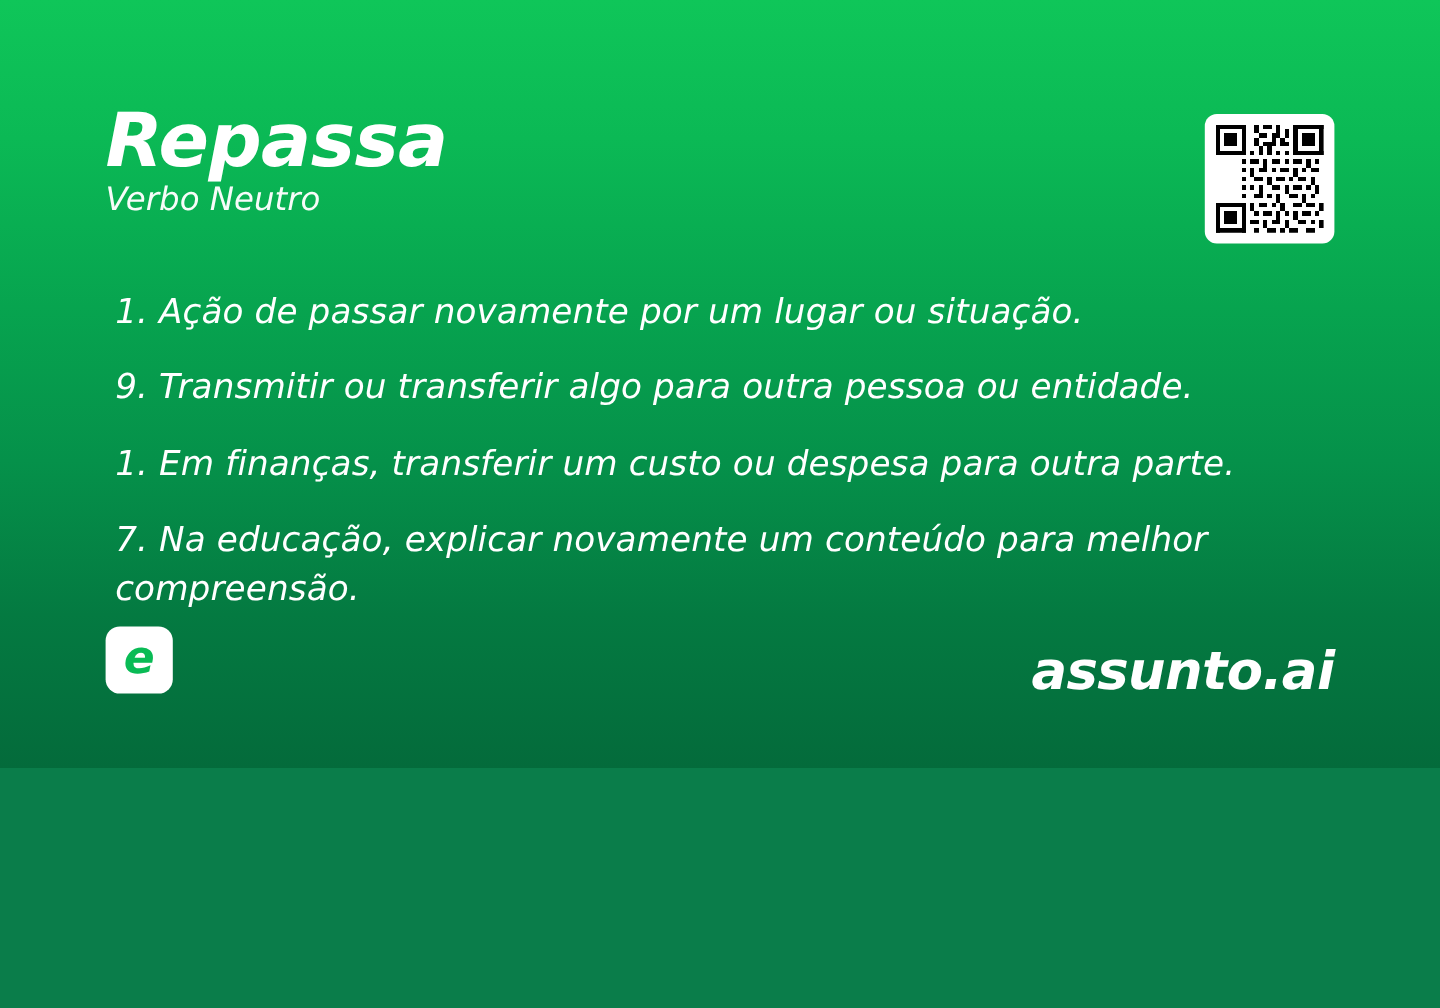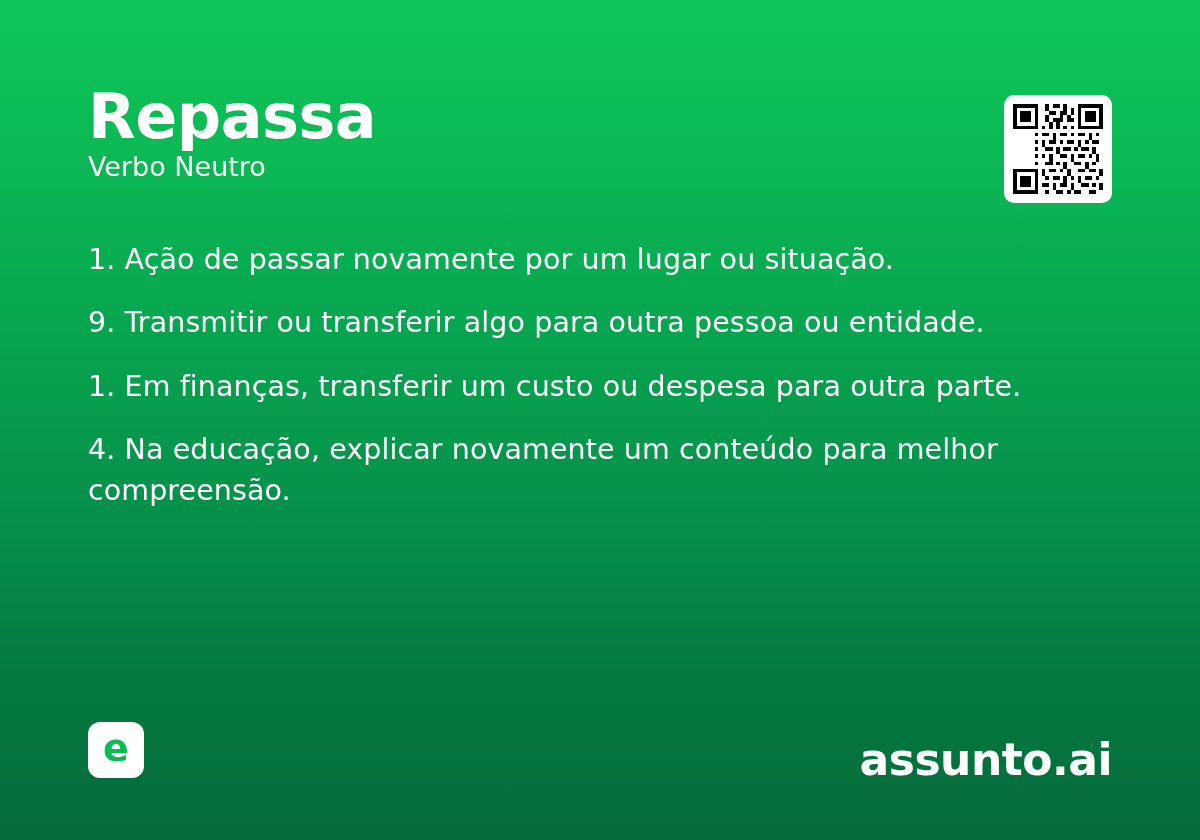--- a/index.html
+++ b/index.html
@@ -11,24 +11,25 @@
     width: 1200px;
     height: 840px;
     overflow: hidden;
     font-family: "DejaVu Sans", "Liberation Sans", sans-serif;
     background: #0a7d4a;
   }
 
   .card {
     position: relative;
     width: 1200px;
-    height: 840px;
+    height: 640px;
     box-sizing: border-box;
     background: linear-gradient(180deg, #0fc659 0%, #0bb955 18%, #07a44f 40%, #05914a 60%, #047a41 80%, #046b3b 100%);
     overflow: hidden;
+    font-style: italic;
   }
 
   
   .card::after {
     content: "";
     position: absolute;
     inset: 0;
     pointer-events: none;
     box-shadow: inset 0 0 0 0 rgba(0,0,0,0);
   }
@@ -68,21 +69,21 @@
     height: 108px;
     background: #ffffff;
     border-radius: 10px;
     padding: 9px;
     box-sizing: border-box;
   }
   .qr-wrap svg { display: block; width: 100%; height: 100%; }
 
   .definitions {
     position: absolute;
-    left: 88px;
+    left: 96px;
     top: 240px;
     width: 1030px;
   }
 
   .def {
     font-family: "DejaVu Sans", "Liberation Sans", sans-serif;
     font-weight: 400;
     font-size: 28.5px;
     line-height: 1.42;
     color: #ffffff;
@@ -250,21 +251,21 @@
         <rect x="17" y="24" width="2" height="1"></rect>
         <rect x="21" y="24" width="2" height="1"></rect>
       </g>
     </svg>
   </div>
 
   <div class="definitions">
     <p class="def">1. Ação de passar novamente por um lugar ou situação.</p>
     <p class="def">9. Transmitir ou transferir algo para outra pessoa ou entidade.</p>
     <p class="def">1. Em finanças, transferir um custo ou despesa para outra parte.</p>
-    <p class="def">4. Na educação, explicar novamente um conteúdo para melhor compreensão.</p>
+    <p class="def">7. Na educação, explicar novamente um conteúdo para melhor compreensão.</p>
   </div>
 
   <div class="footer-logo">
     <span class="glyph">e</span>
   </div>
 
   <div class="brand">assunto.ai</div>
 
 </div>
 

